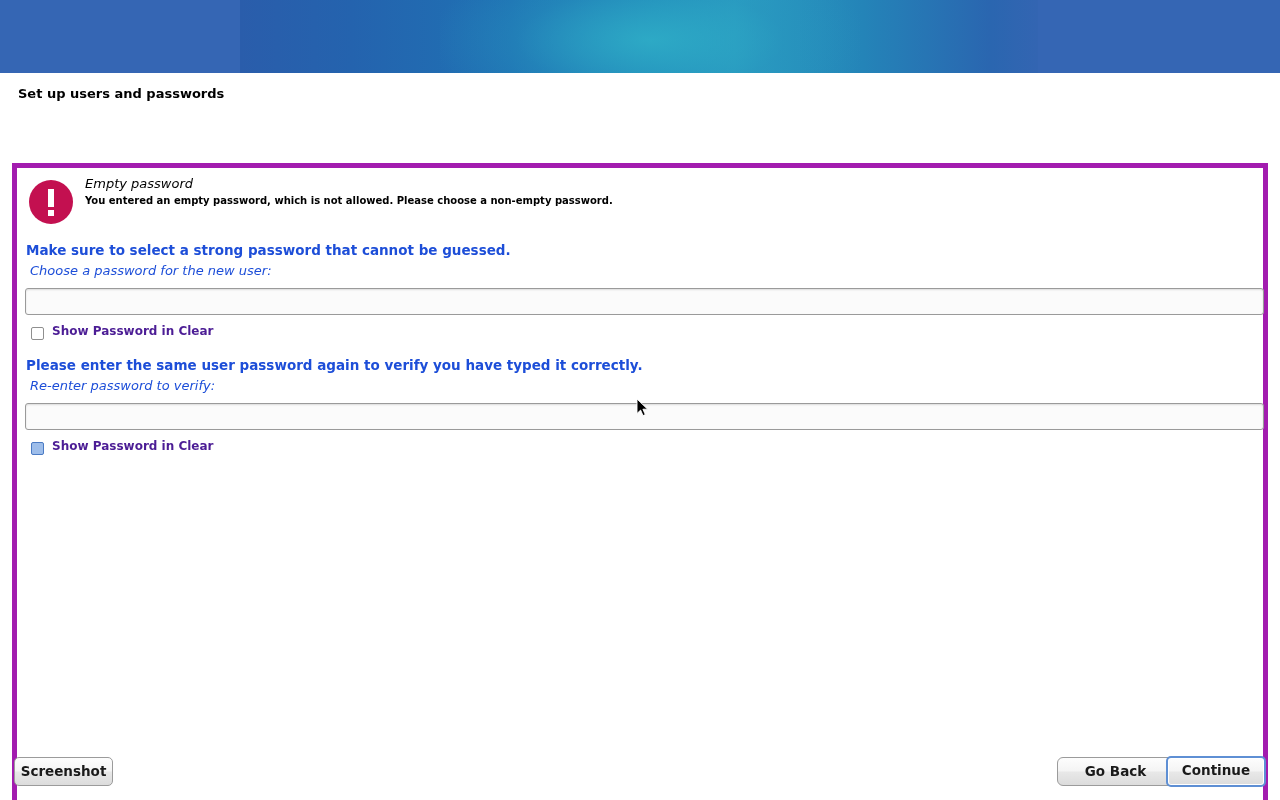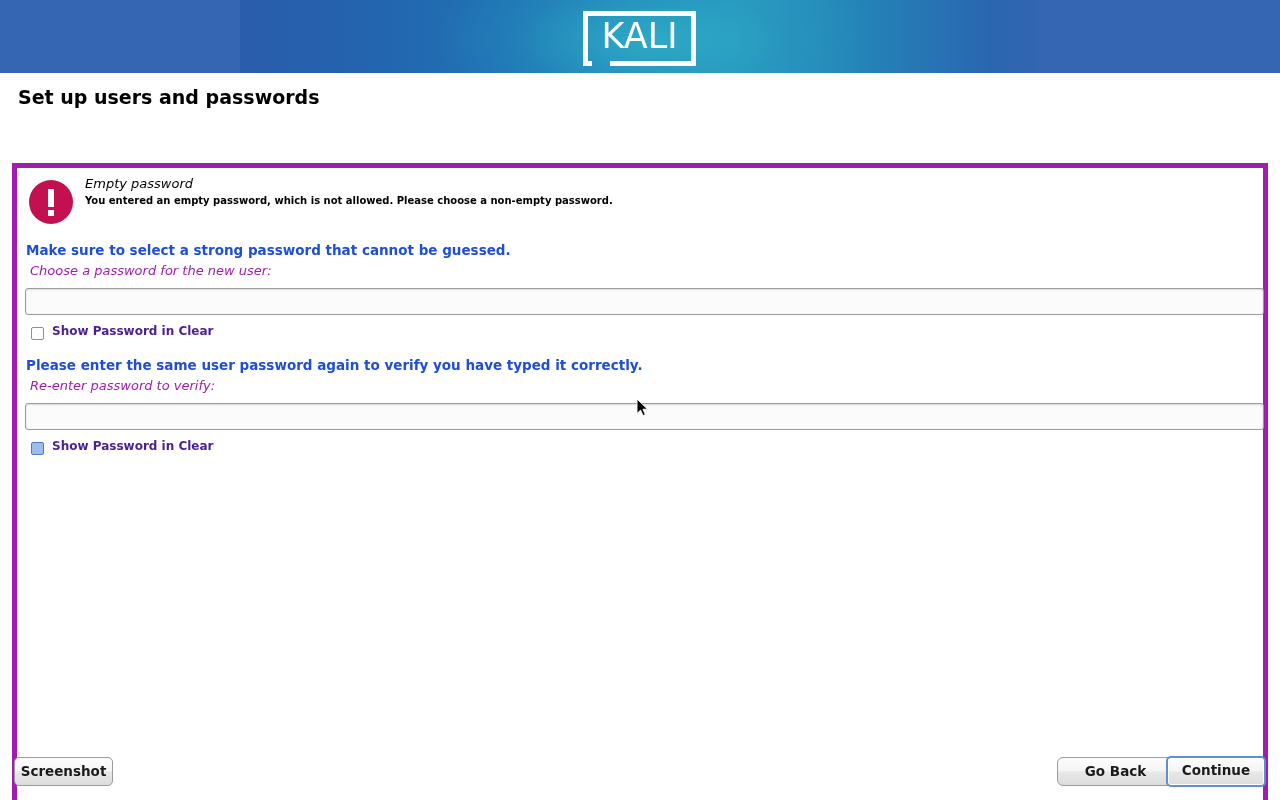--- a/index.html
+++ b/index.html
@@ -77,21 +77,21 @@
     font-family: "DejaVu Sans", "Liberation Sans", sans-serif;
     font-size: 35px;
     font-weight: 400;
     letter-spacing: 0px;
   }
 
   
   #page-title {
     position: absolute;
     left: 18px; top: 86px;
-    font-size: 19px;
+    font-size: 13px;
     font-weight: bold;
     color: #000000;
   }
 
   
   #panel {
     position: absolute;
     left: 12px; top: 118px;
     width: 1256px; height: 749px;
     border: 5px solid #a21caf;
@@ -144,21 +144,21 @@
   .block-heading {
     position: absolute;
     font-size: 13.5px;
     font-weight: bold;
     color: #1d4ed8;
   }
   .field-label {
     position: absolute;
     font-size: 13px;
     font-style: italic;
-    color: #a21caf;
+    color: #1d4ed8;
   }
 
   .text-input {
     position: absolute;
     height: 27px;
     box-sizing: border-box;
     border: 1px solid #9a9a9a;
     border-radius: 3px;
     background: #fbfbfb;
     box-shadow: inset 0 1px 2px rgba(0,0,0,0.13);
@@ -221,28 +221,20 @@
     width: 14px; height: 20px;
   }
 </style>
 </head>
 <body>
 
 <div id="banner">
   <div id="banner-gradient"></div>
   <div id="banner-glow"></div>
 
-  <div id="kali-logo">
-    <div id="kali-frame-top"></div>
-    <div id="kali-frame-left"></div>
-    <div id="kali-frame-right"></div>
-    <div id="kali-frame-bottom"></div>
-    <div id="kali-frame-bottom-stub"></div>
-    <div id="kali-text">KALI</div>
-  </div>
 </div>
 
 <div id="page-title">Set up users and passwords</div>
 
 <div id="panel">
 
   <div id="error-block">
     <div id="error-icon">
       <div id="error-icon-bar"></div>
       <div id="error-icon-dot"></div>

